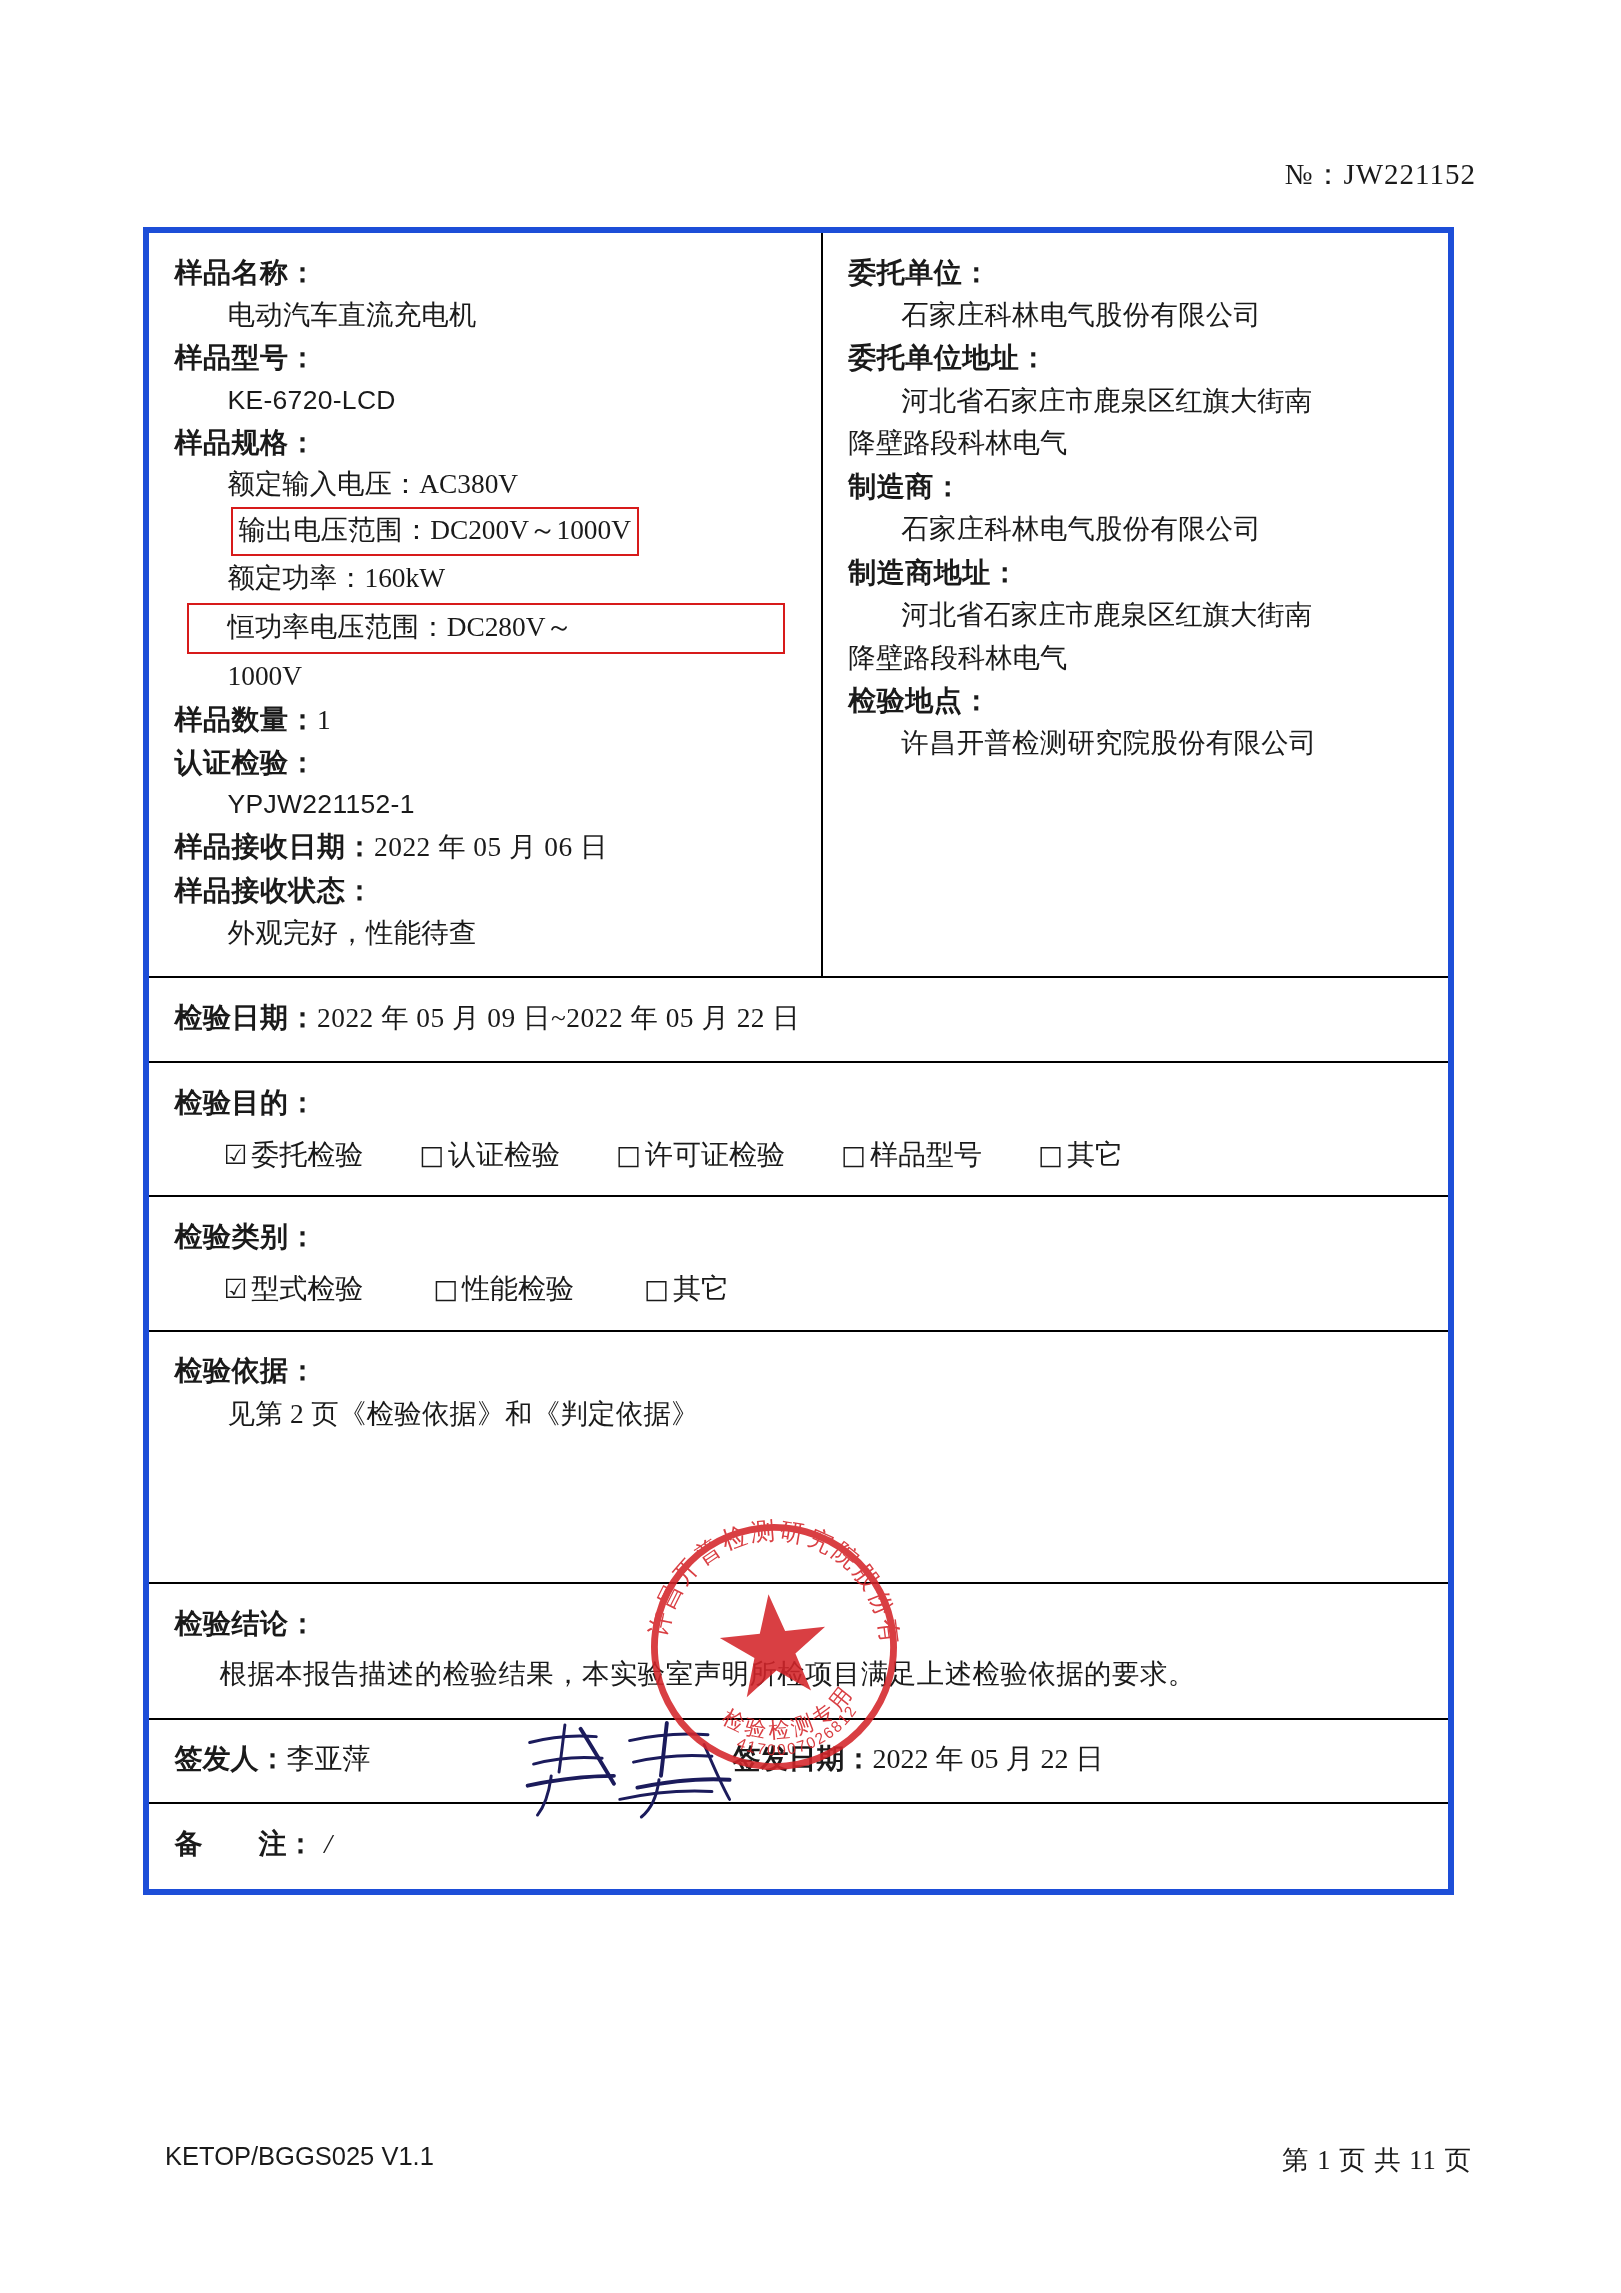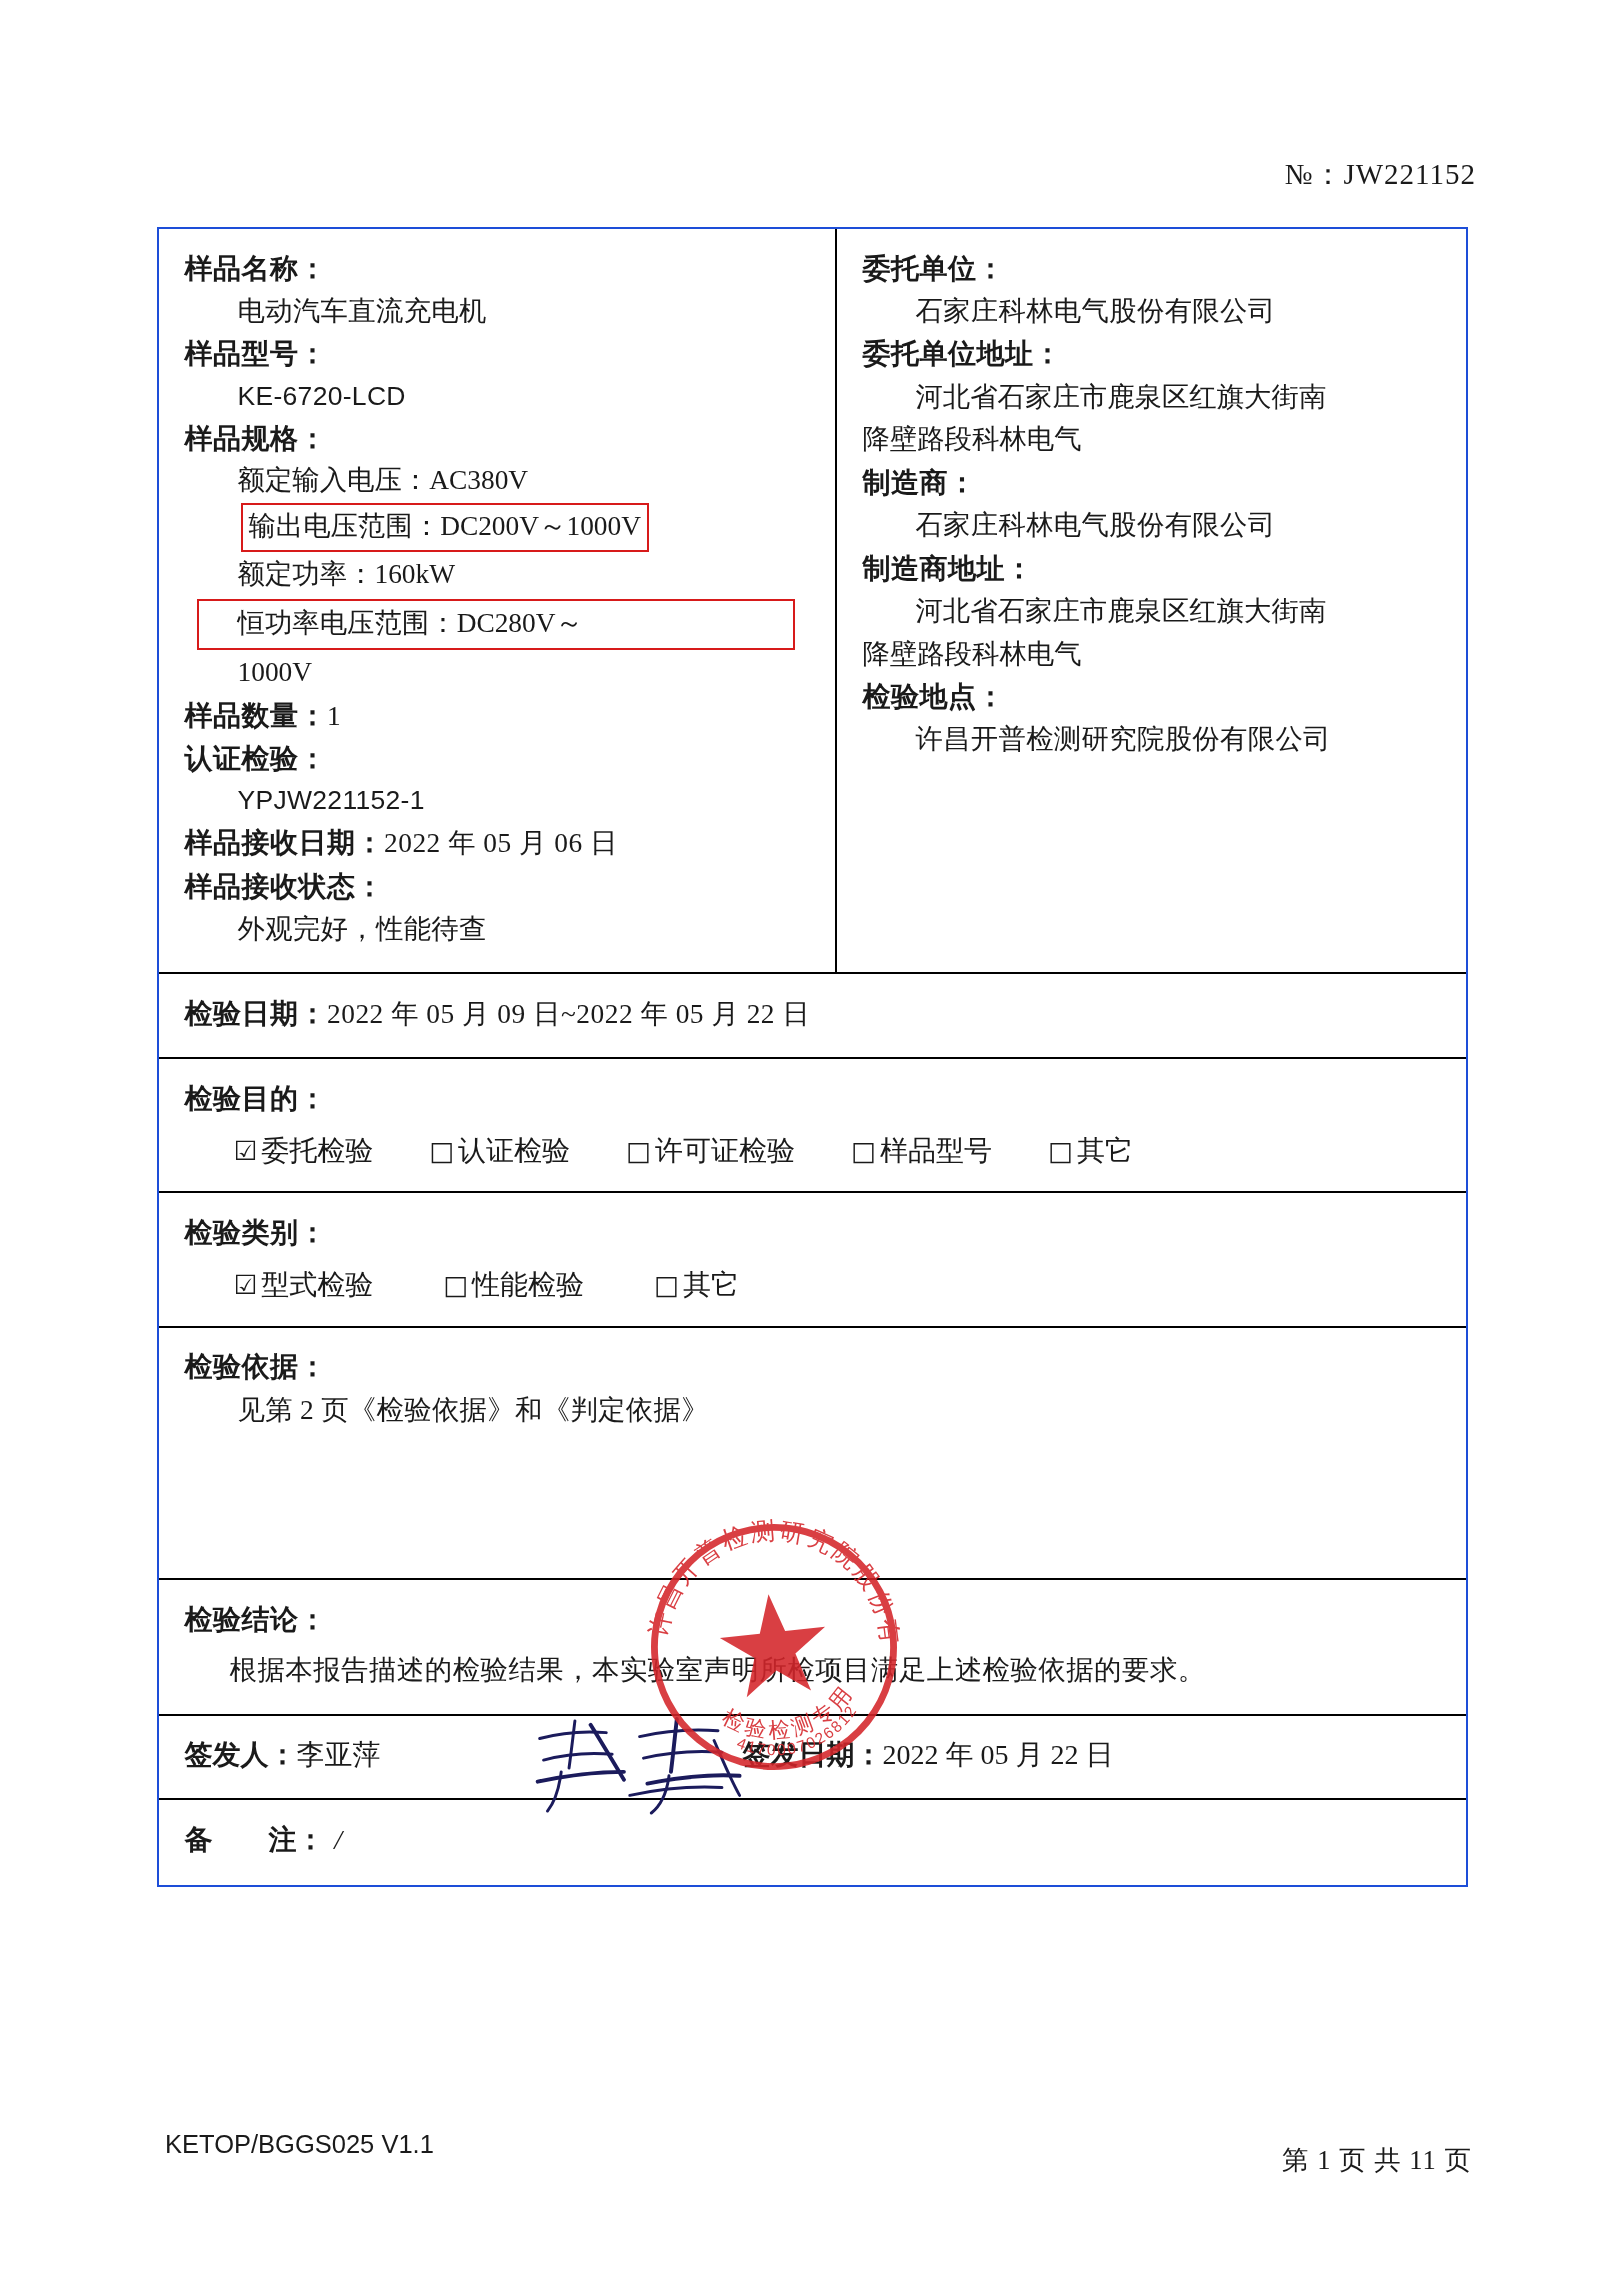--- a/index.html
+++ b/index.html
@@ -31,23 +31,23 @@
     right: 145px;
     font-size: 29px;
     letter-spacing: 1px;
     white-space: nowrap;
   }
 
   
   .main-table {
     position: absolute;
     top: 227px;
-    left: 157px;
+    left: 143px;
     width: 1311px;
-    border: 2px solid #1d4ed8;
+    border: 6px solid #1d4ed8;
     box-sizing: border-box;
   }
   .row {
     display: flex;
     border-bottom: 2px solid #000;
     box-sizing: border-box;
   }
   .row:last-child { border-bottom: none; }
 
   .cell {
@@ -183,21 +183,21 @@
   .footer {
     position: absolute;
     bottom: 116px;
     left: 165px;
     right: 149px;
     display: flex;
     justify-content: space-between;
     font-size: 26.5px;
   }
   .footer-left { font-family: "Liberation Sans","DejaVu Sans",sans-serif; font-size: 25.5px;}
-  .footer-right { letter-spacing: 1px; margin-top: 12px; }
+  .footer-right { letter-spacing: 1px; }
 
   
   .seal {
     position: absolute;
     left: 627px;
     top: 1500px;
     width: 294px;
     height: 294px;
     pointer-events: none;
     opacity: 0.88;

